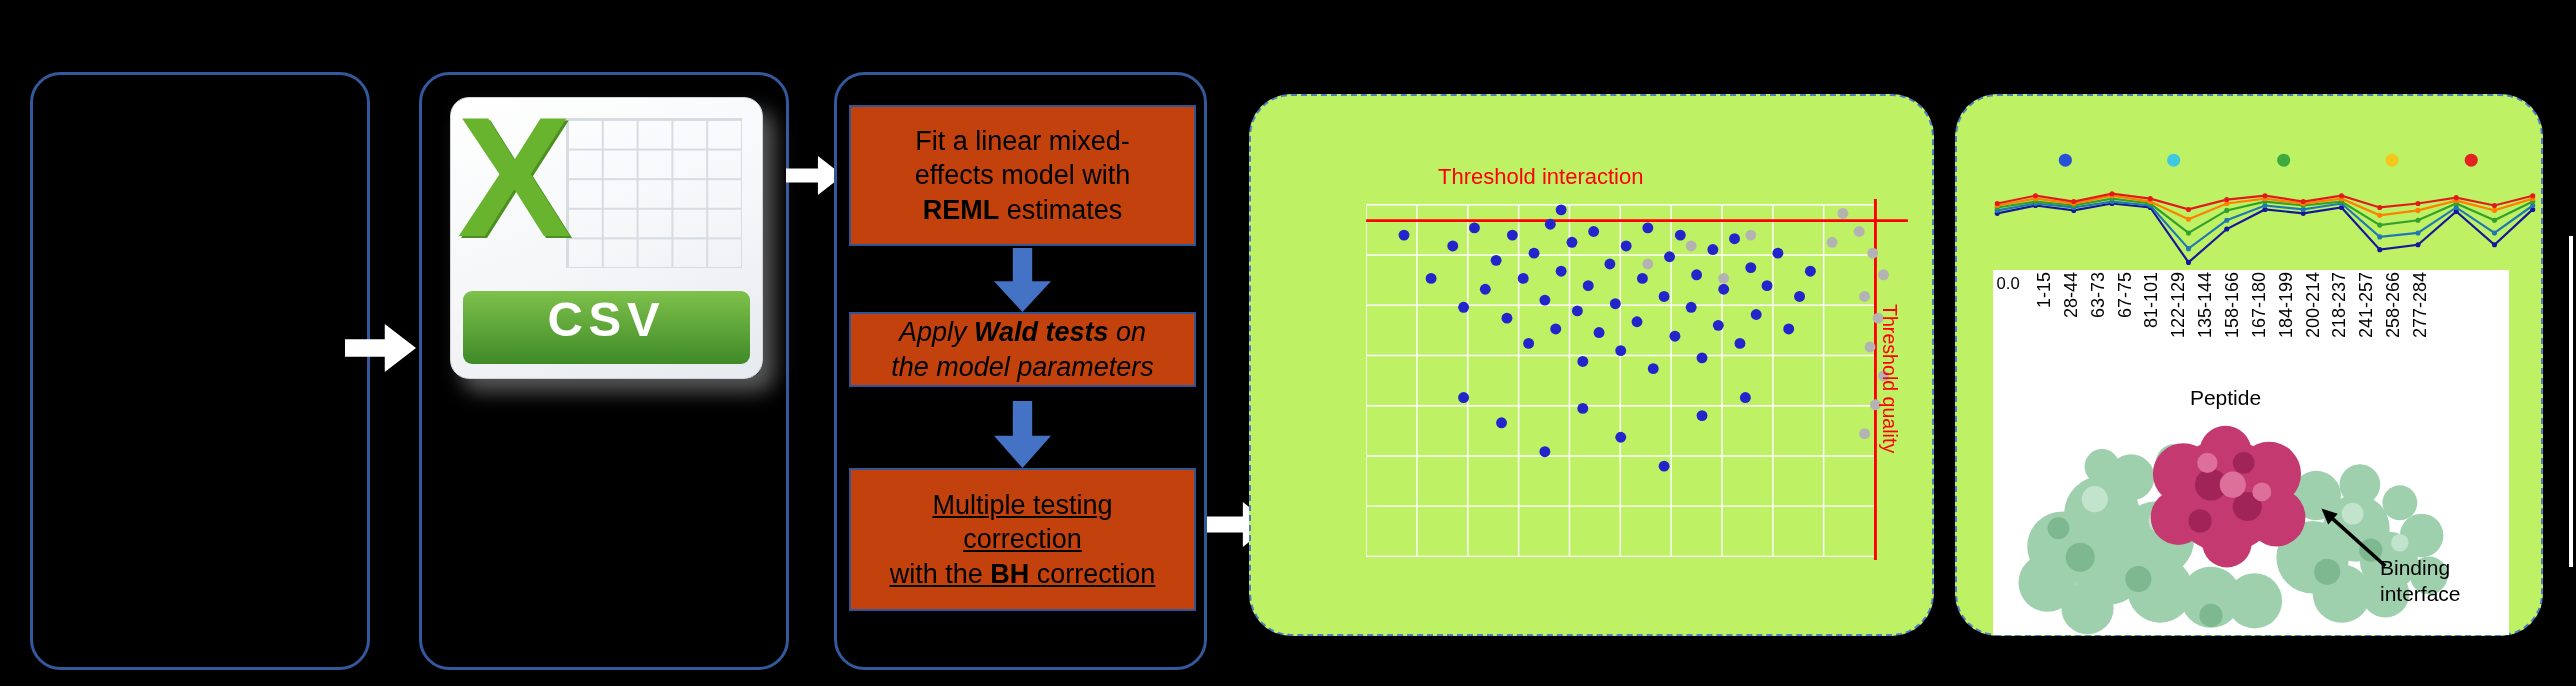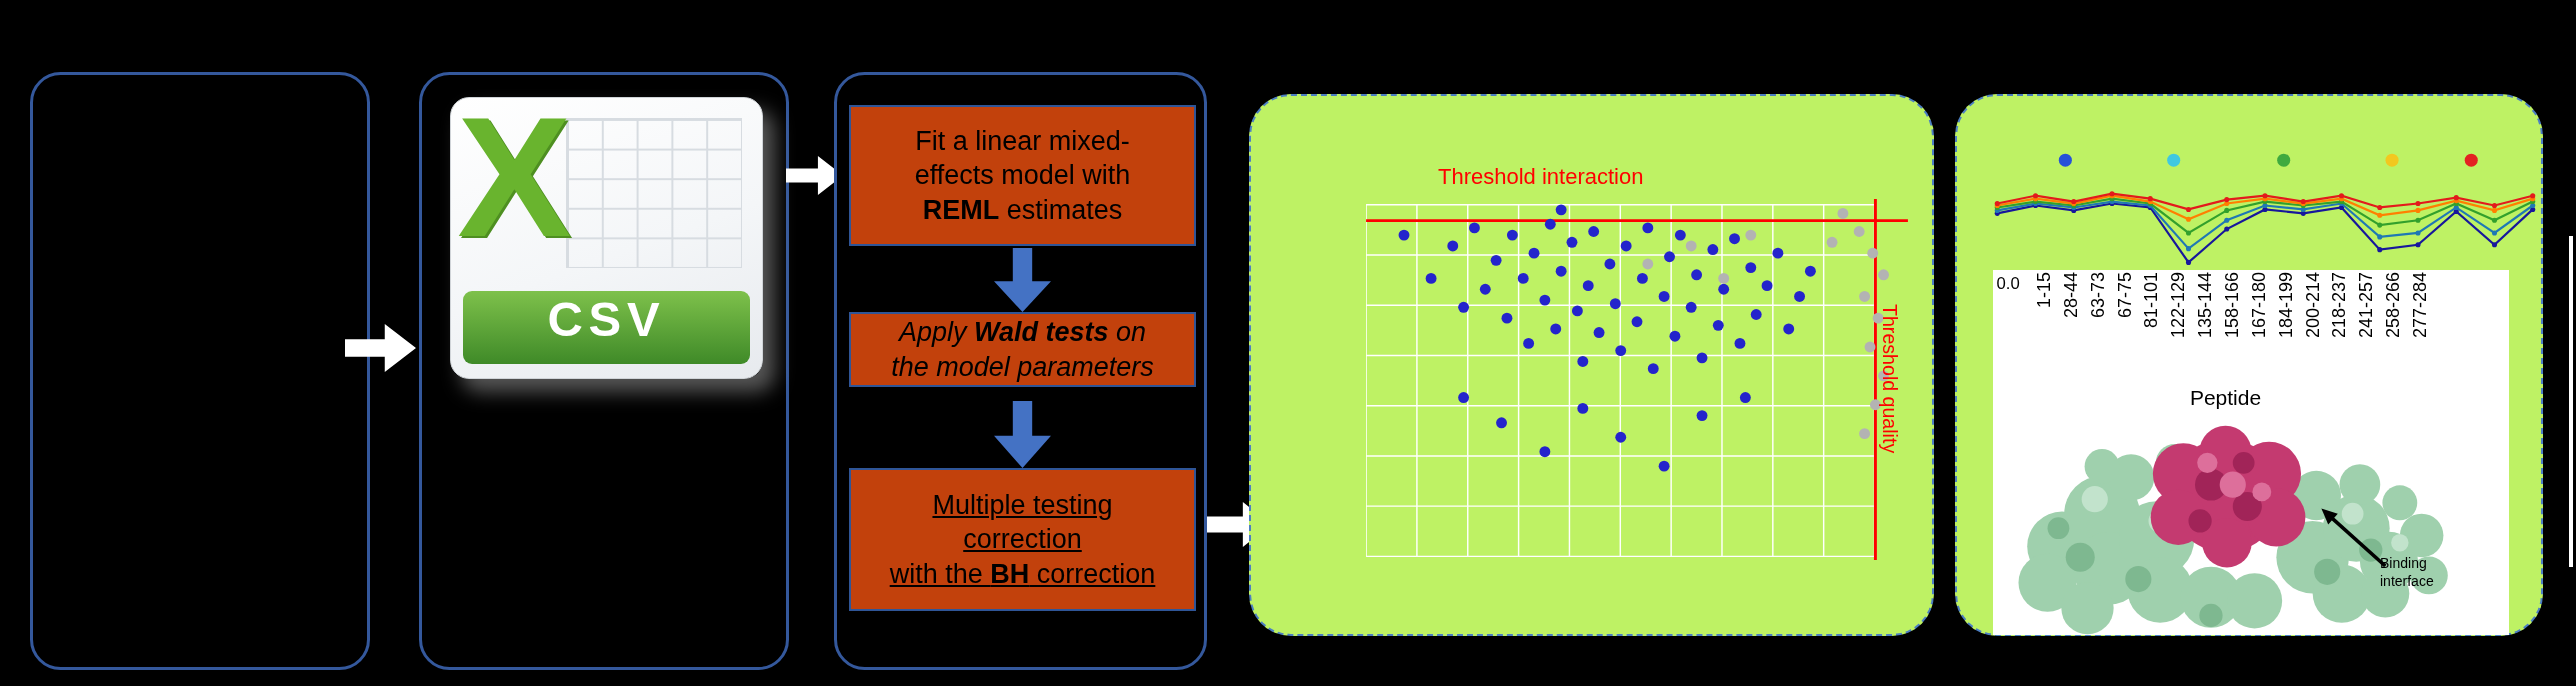--- a/index.html
+++ b/index.html
@@ -59,21 +59,21 @@
   
   #peptide-svg{position:absolute;left:33px;top:54px;}
   .white-block{position:absolute;left:36px;top:174px;width:516px;height:365px;background:#fff;
     overflow:hidden;}
   .ytick{position:absolute;left:3.6px;top:3.6px;font-size:16.7px;color:#000;}
   .xticks{position:absolute;left:42px;top:2.2px;width:396px;height:110px;display:flex;
     justify-content:space-between;align-items:flex-start;}
   .xtick{writing-mode:vertical-rl;transform:rotate(180deg);font-size:18px;line-height:1.1;color:#000;}
   .xlabel{position:absolute;left:36px;top:116px;width:393px;text-align:center;font-size:21px;color:#000;}
   #protein-svg{position:absolute;left:0px;top:142px;}
-  .binding-label{position:absolute;left:387px;top:285px;font-size:14px;line-height:1.25;color:#000;}
+  .binding-label{position:absolute;left:387px;top:285px;font-size:21px;line-height:1.25;color:#000;}
 
   .edge-artifact{position:absolute;left:2569px;top:236px;width:4.4px;height:331px;background:#fff;}
 </style>
 </head>
 <body>
 
 <div class="canvas">
 
   <div class="panel solid" id="panel1"></div>
 

